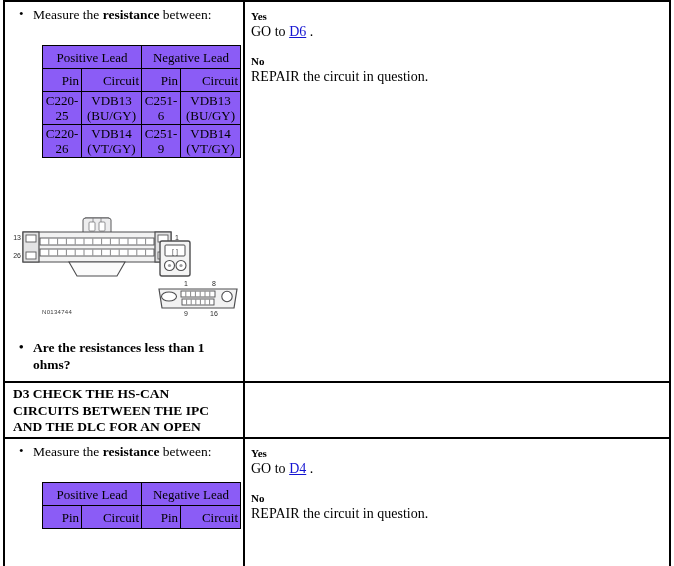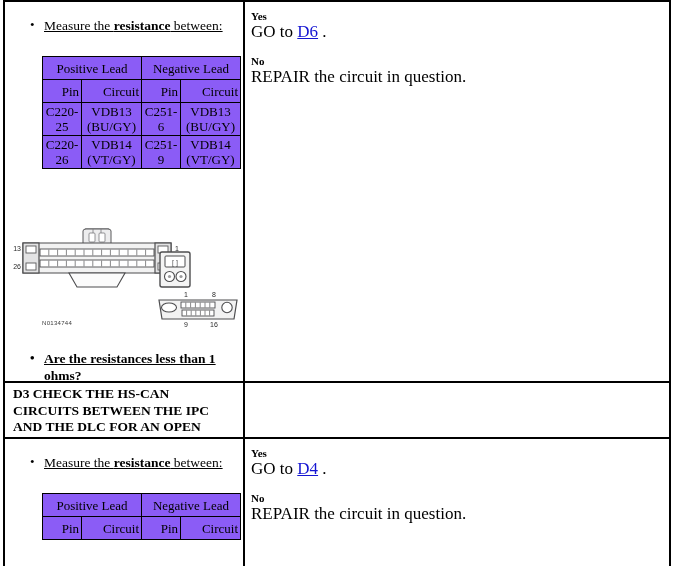--- a/index.html
+++ b/index.html
@@ -53,24 +53,23 @@
   }
   .col-right {
     position: absolute;
     left: 241px;
     right: 0;
     box-sizing: border-box;
   }
 
   
   ul.bullets {
-    margin: 11px;
+    margin: 0;
     padding: 8px 0 0 28px;
     list-style: none;
-    text-decoration: underline;
   }
   ul.bullets li {
     position: relative;
     font-size: 13.5px;
     line-height: 17px;
     padding-left: 0;
   }
   ul.bullets li::before {
     content: "\2022";
     position: absolute;
@@ -80,21 +79,21 @@
   }
   .bold { font-weight: bold; }
 
   
   .result-label {
     font-weight: bold;
     font-size: 11px;
     line-height: 16px;
   }
   .result-text {
-    font-size: 17px;
+    font-size: 14px;
     line-height: 16px;
   }
   .result-gap { height: 13px; }
   a.doclink {
     color: #1414d2;
     text-decoration: underline;
   }
 
   
   table.lead-table {

